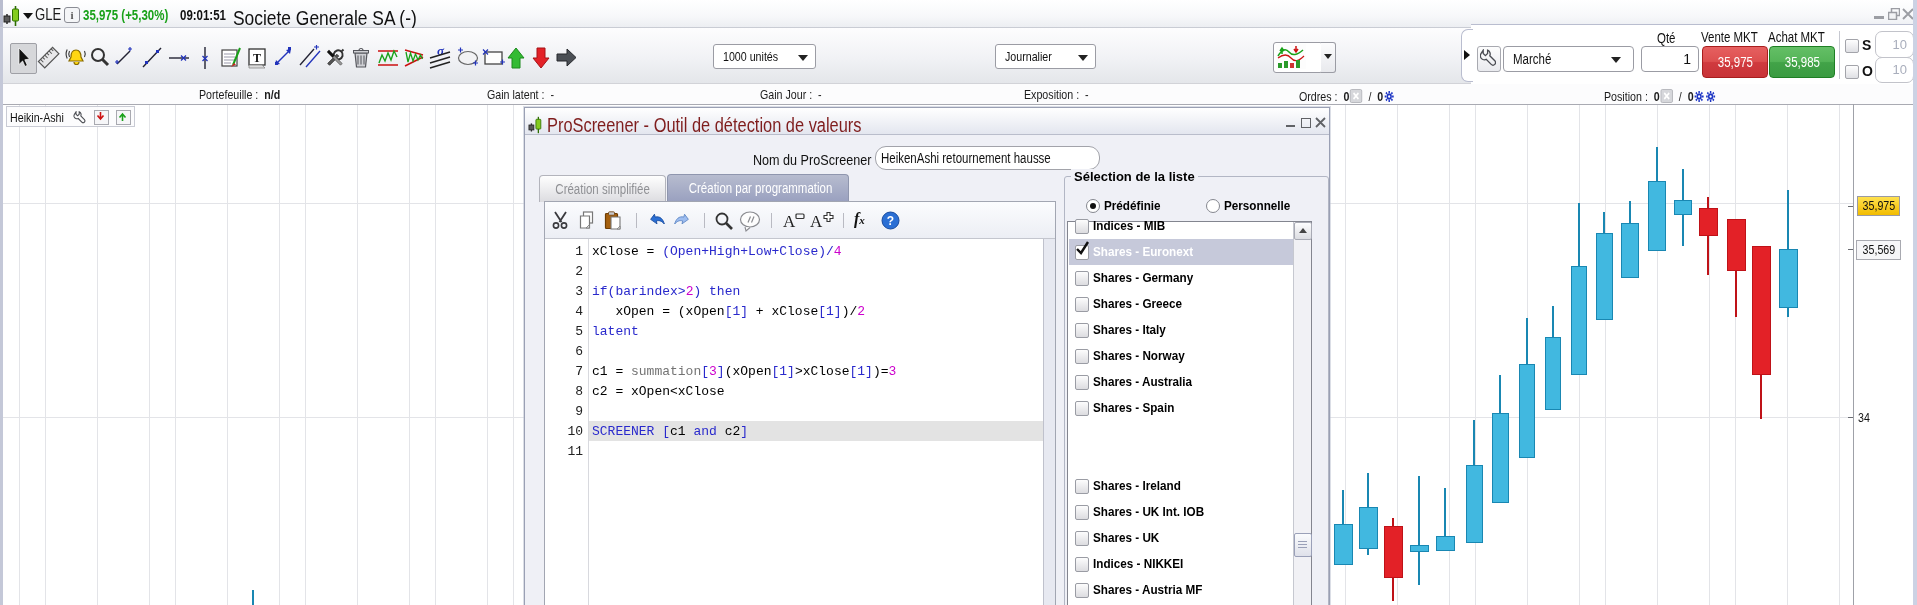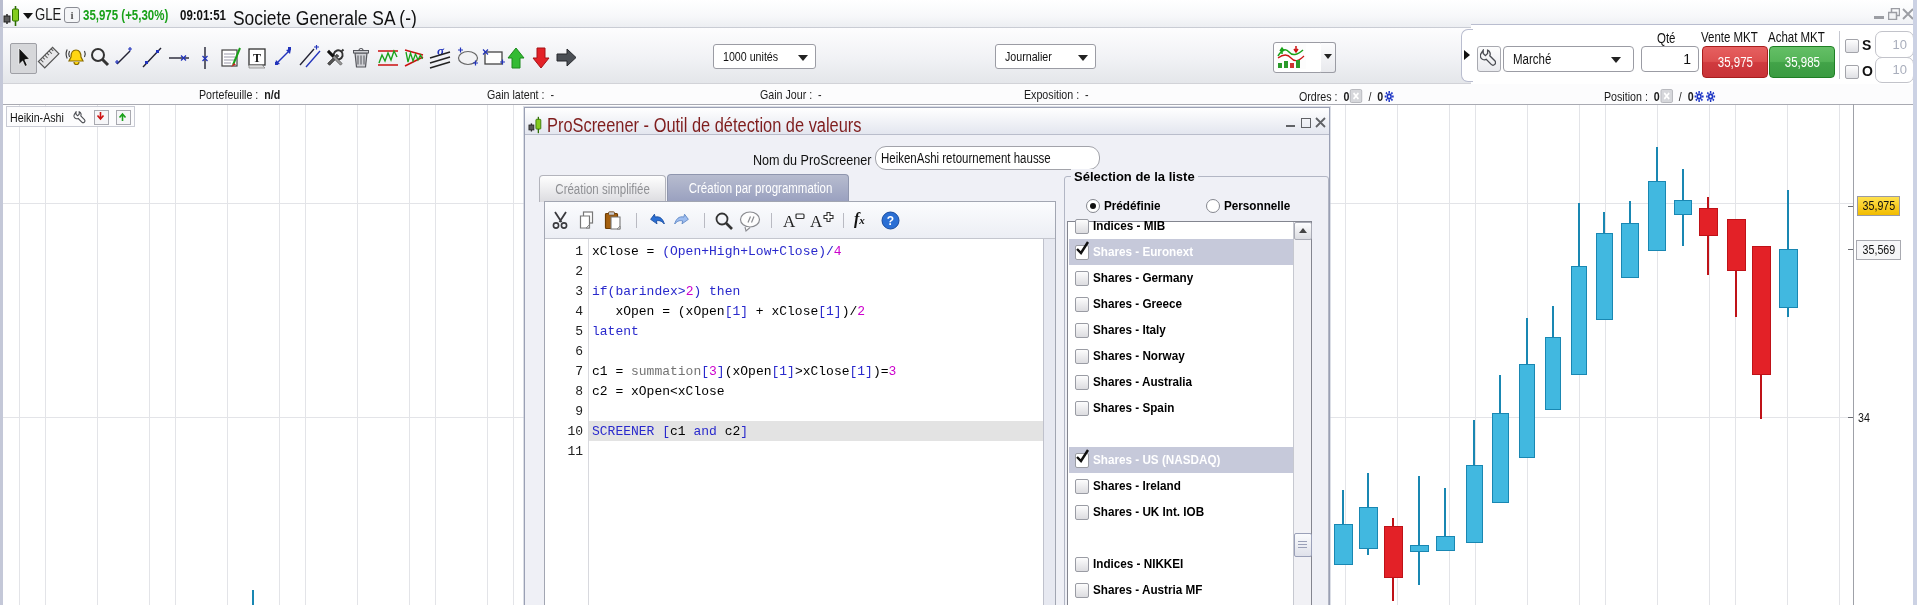--- a/index.html
+++ b/index.html
@@ -489,34 +489,31 @@
 <div class="t"><span class="cx9">Shares - Norway</span></div>
 </div>
 <div class="li" style="top:147px">
 <div class="cb"></div>
 <div class="t"><span class="cx9">Shares - Australia</span></div>
 </div>
 <div class="li" style="top:173px">
 <div class="cb"></div>
 <div class="t"><span class="cx9">Shares - Spain</span></div>
 </div>
-<div class="li hl" style="top:225px">
-<div class="cb" style="background:#fff"></div>
-          <svg class="abs" style="left:5px;top:1px" width="17" height="17" viewBox="0 0 17 17">
-            <path d="M3 9 L7 13 L14 2" fill="none" stroke="#111" stroke-width="2.4"></path>
-          </svg>
-<div class="t"><span class="cx9">Shares - US (NASDAQ)</span></div>
-</div>
 <div class="li" style="top:251px">
 <div class="cb"></div>
 <div class="t"><span class="cx9">Shares - Ireland</span></div>
 </div>
 <div class="li" style="top:277px">
 <div class="cb"></div>
 <div class="t"><span class="cx9">Shares - UK Int. IOB</span></div>
+</div>
+<div class="li" style="top:303px">
+<div class="cb"></div>
+<div class="t"><span class="cx9">Shares - UK</span></div>
 </div>
 <div class="li" style="top:329px">
 <div class="cb"></div>
 <div class="t"><span class="cx9">Indices - NIKKEI</span></div>
 </div>
 <div class="li" style="top:355px">
 <div class="cb"></div>
 <div class="t"><span class="cx9">Shares - Austria MF</span></div>
 </div>
 <div id="lbsb">

